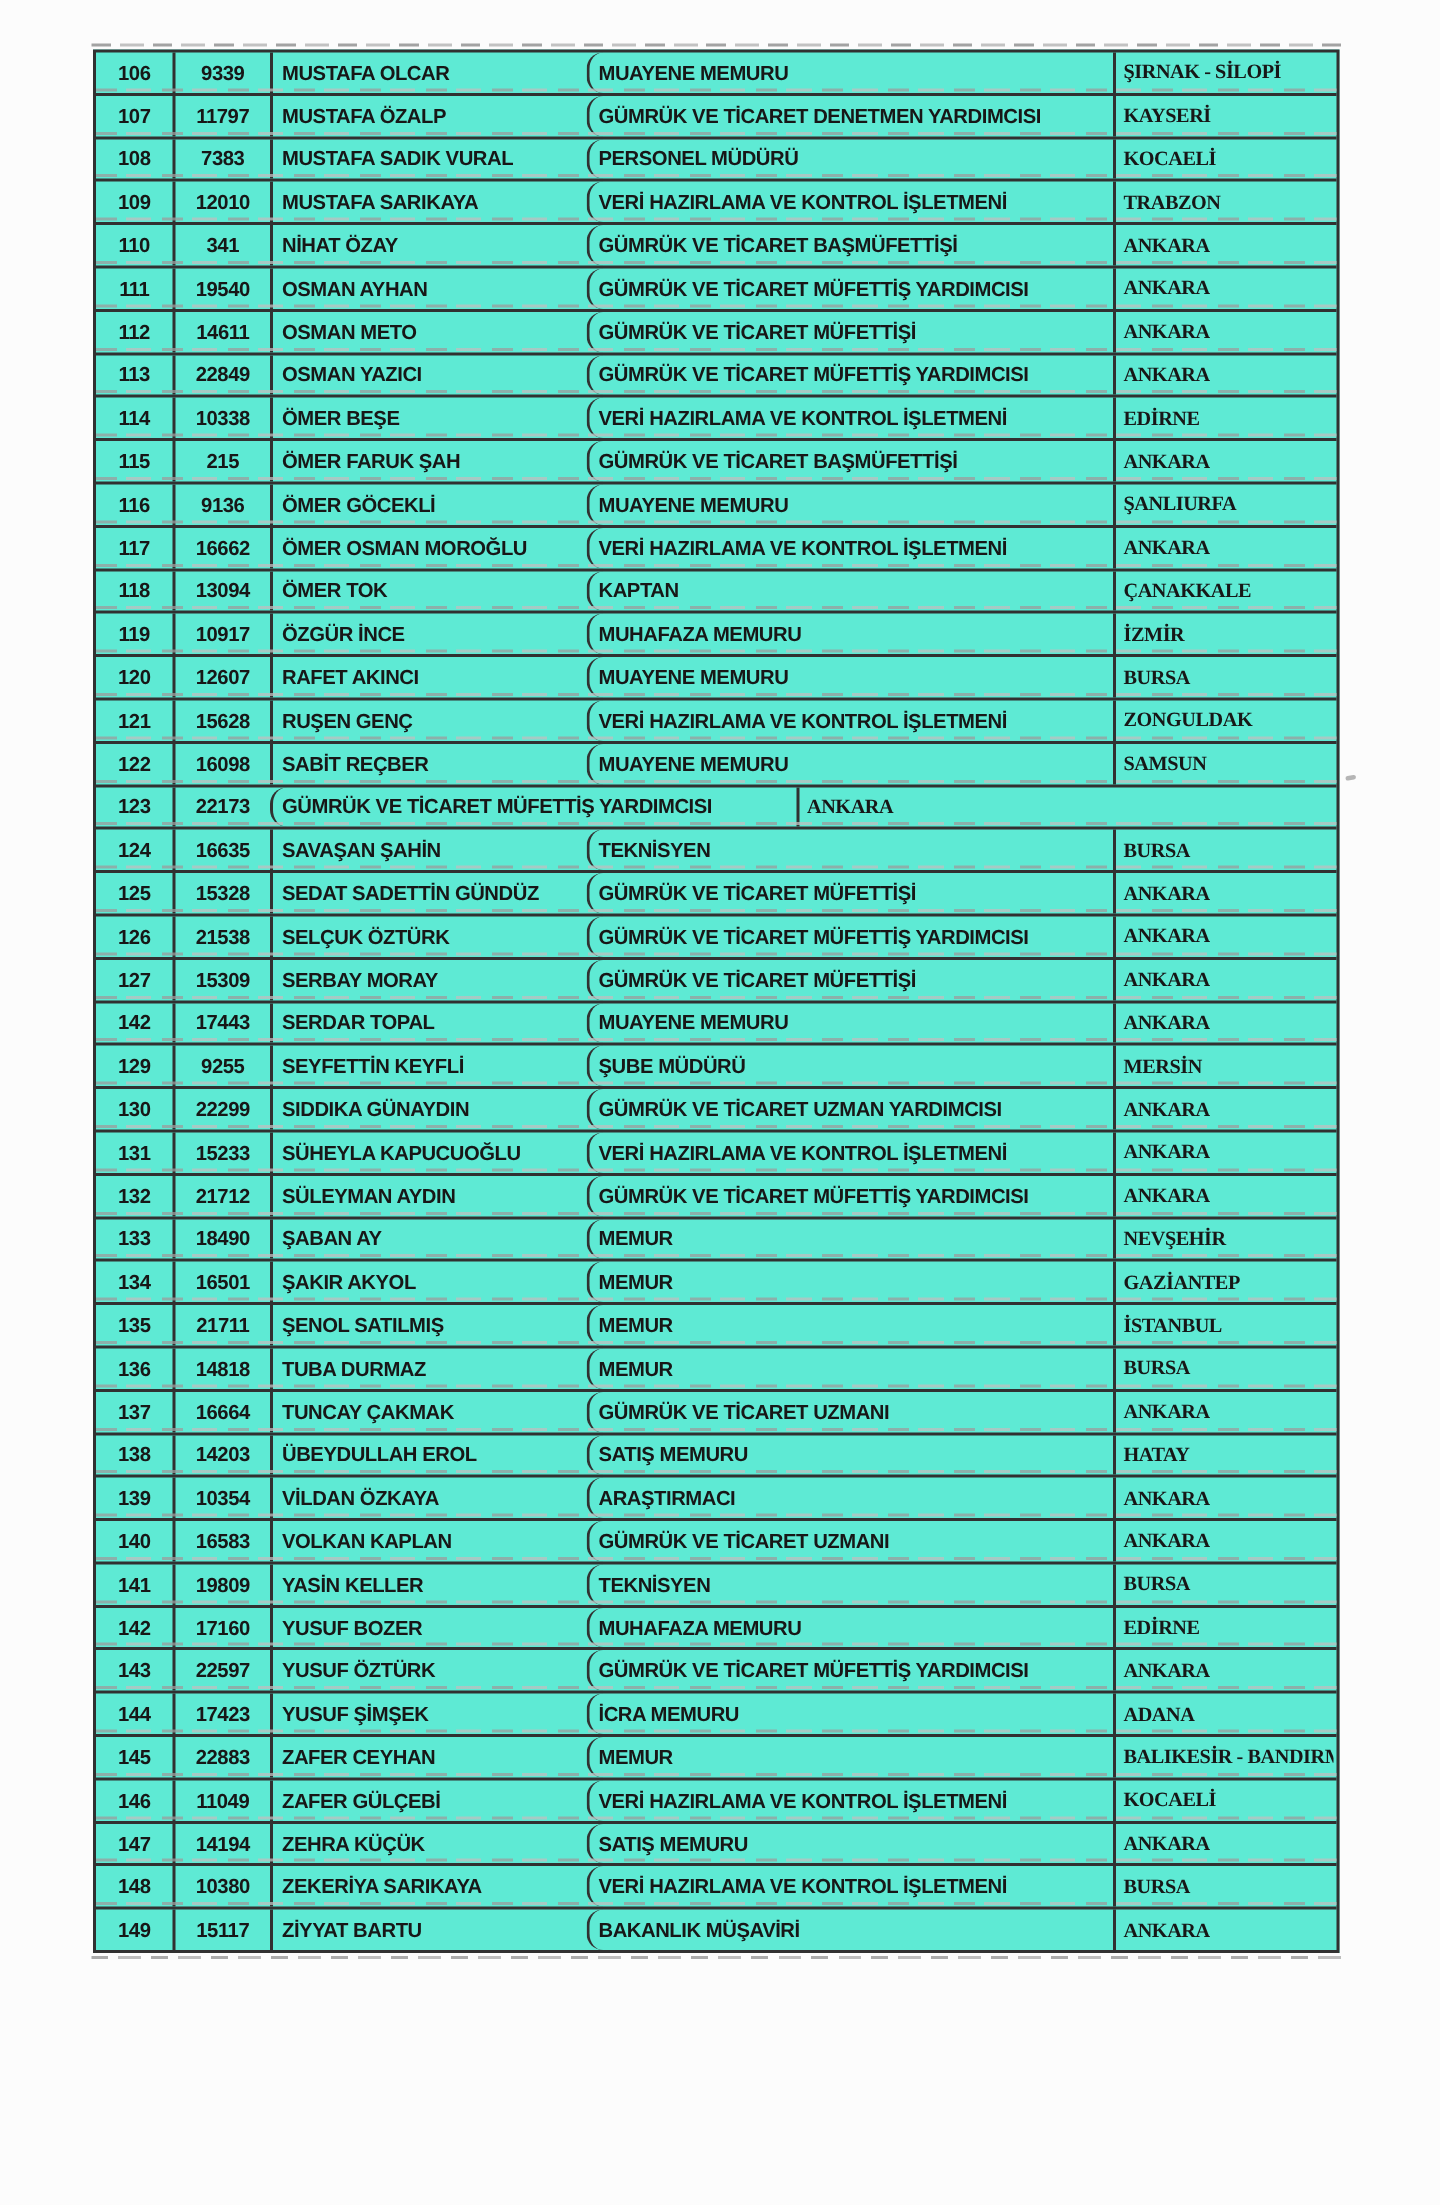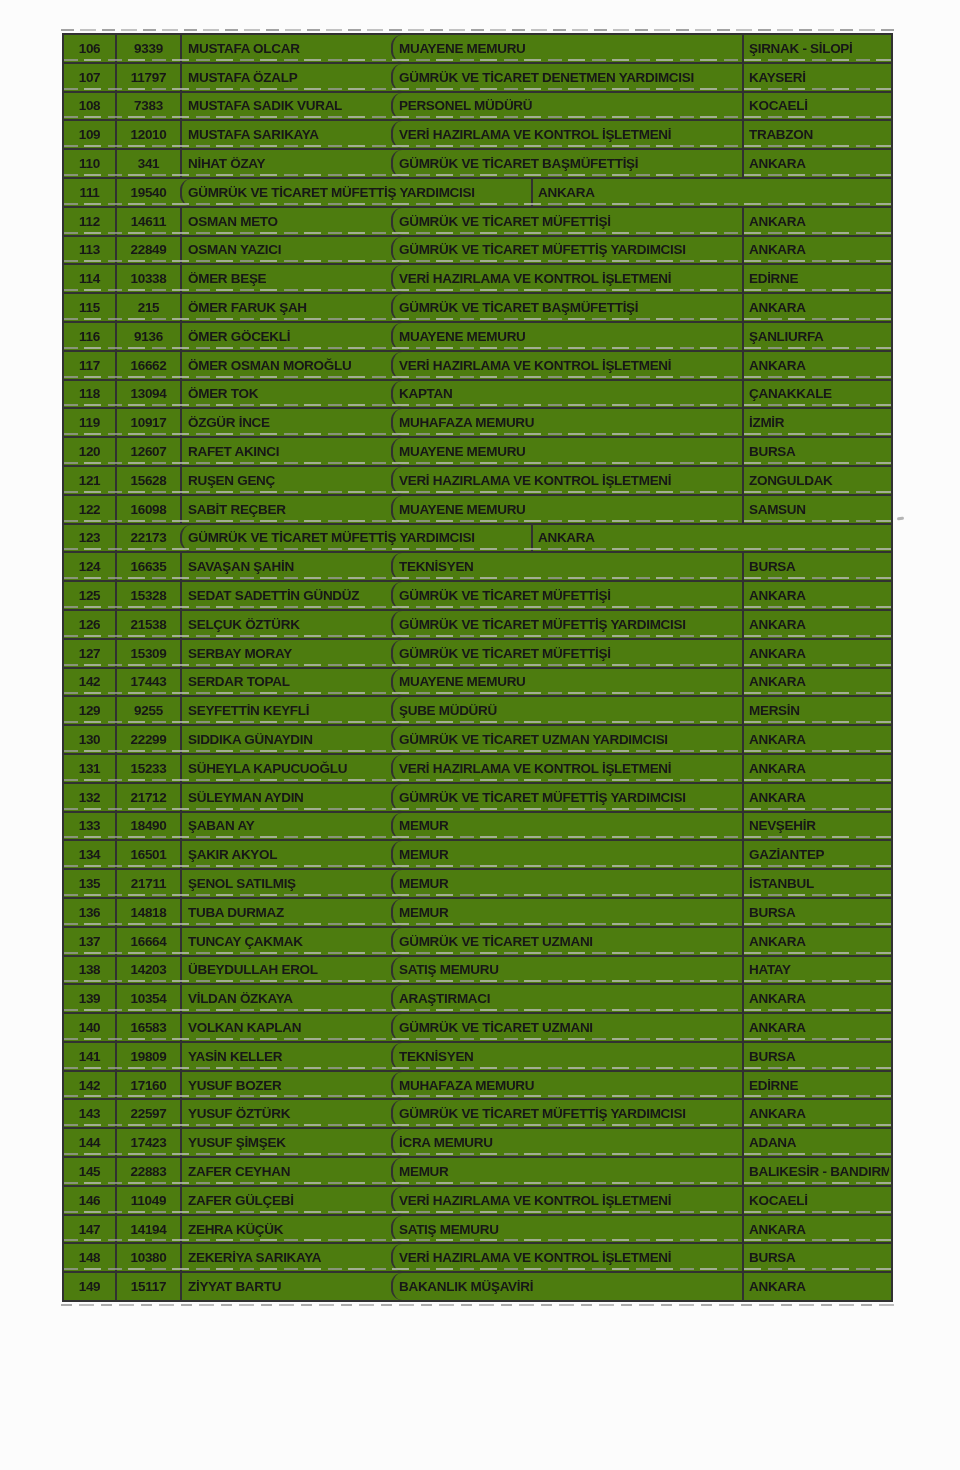--- a/index.html
+++ b/index.html
@@ -3,21 +3,21 @@
 <meta charset="utf-8">
 <style>
   html,body{margin:0;padding:0;}
   body{width:960px;height:1470px;background:#ffffff;}
   .sheet{
     position:relative;width:960px;height:1470px;background:#fcfcfc;
     font-family:"Liberation Sans","DejaVu Sans",sans-serif;overflow:hidden;
   }
   .doc-table{
     position:absolute;left:62px;top:33px;width:831px;box-sizing:border-box;
-    border:2px solid #313131;background:#4d7c0f;
+    border:2px solid #313131;background:#5eead4;
   }
   
   .doc-table::before{
     content:"";position:absolute;left:-3px;right:-3px;top:-6px;height:2px;
     background:repeating-linear-gradient(90deg,#a3a3a3 0 13px,transparent 13px 19px,#c2c2c2 19px 35px,transparent 35px 41px);
   }
   .doc-table::after{
     content:"";position:absolute;left:-3px;right:-3px;bottom:-6px;height:2px;
     background:repeating-linear-gradient(90deg,#ababab 0 11px,transparent 11px 18px,#bdbdbd 18px 33px,transparent 33px 40px);
   }
@@ -33,21 +33,21 @@
   .cell{
     box-sizing:border-box;border-left:2px solid #313131;
     display:flex;align-items:center;overflow:hidden;white-space:nowrap;
     color:#171717;font-size:13.5px;font-weight:700;letter-spacing:-0.3px;
   }
   .cell:first-child{border-left:0;}
   .c-num{width:51px;justify-content:center;}
   .c-id{width:65px;justify-content:center;}
   .c-name{width:211px;padding-left:6px;}
   .c-title{width:351px;padding-left:6px;border-radius:11px;}
-  .c-city{width:147px;padding-left:5px;}
+  .c-city{width:147px;padding-left:5px;font-family:Liberation Serif, serif;}
   .speck{
     position:absolute;left:897px;top:517px;width:7px;height:3px;
     background:#8f8f8f;border-radius:2px;opacity:.65;transform:rotate(-10deg);
   }
 </style>
 </head>
 <body>
 
 <div class="sheet">
   <div class="doc-table" id="doc-table">
@@ -82,20 +82,21 @@
       <div class="row">
         <div class="cell c-num">110</div>
         <div class="cell c-id">341</div>
         <div class="cell c-name">NİHAT ÖZAY</div>
         <div class="cell c-title">GÜMRÜK VE TİCARET BAŞMÜFETTİŞİ</div>
         <div class="cell c-city">ANKARA</div>
       </div>
       <div class="row">
         <div class="cell c-num">111</div>
         <div class="cell c-id">19540</div>
+        <div class="cell c-name">OSMAN AYHAN</div>
         <div class="cell c-title">GÜMRÜK VE TİCARET MÜFETTİŞ YARDIMCISI</div>
         <div class="cell c-city">ANKARA</div>
       </div>
       <div class="row">
         <div class="cell c-num">112</div>
         <div class="cell c-id">14611</div>
         <div class="cell c-name">OSMAN METO</div>
         <div class="cell c-title">GÜMRÜK VE TİCARET MÜFETTİŞİ</div>
         <div class="cell c-city">ANKARA</div>
       </div>

